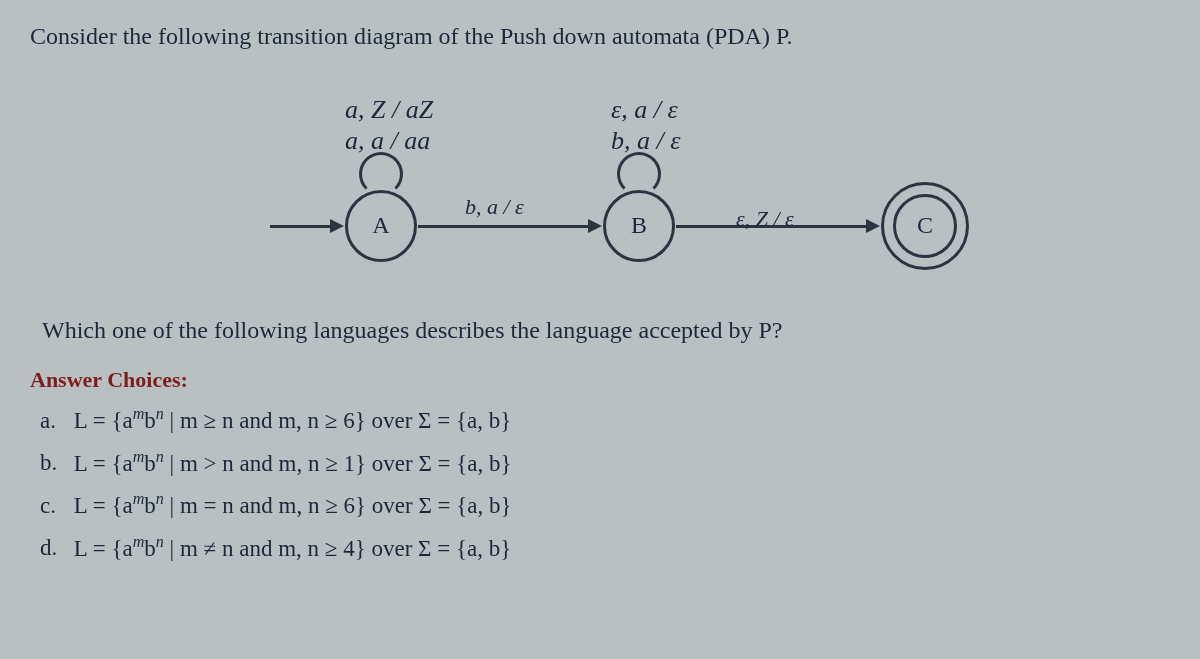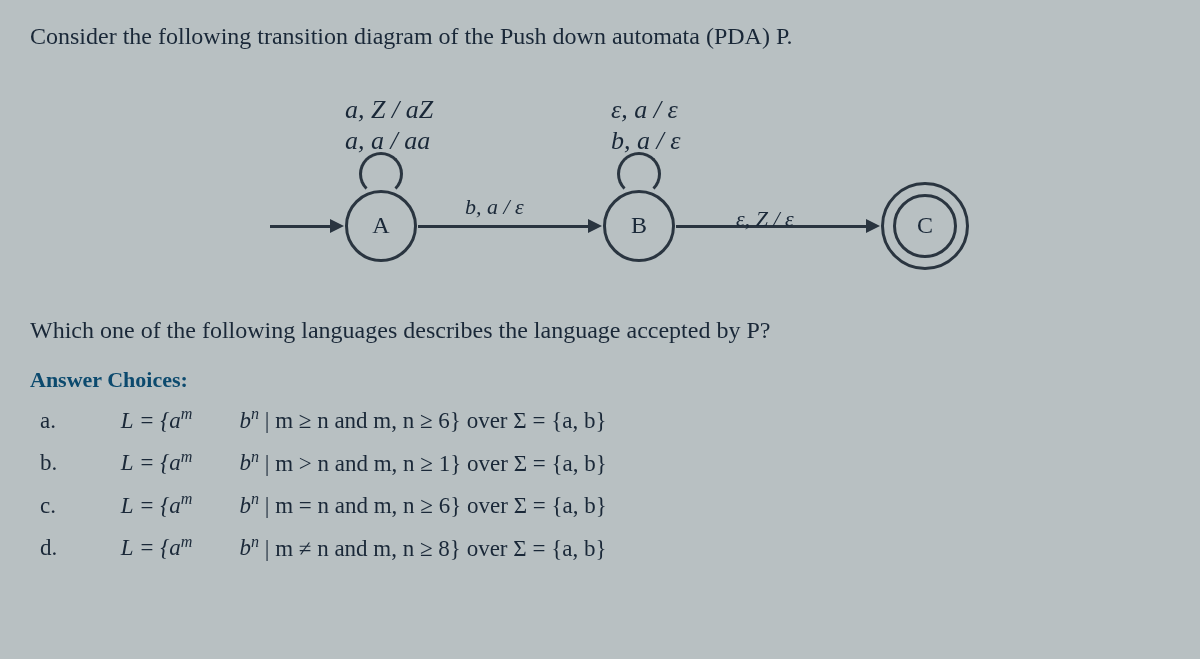--- a/index.html
+++ b/index.html
@@ -91,48 +91,46 @@
       white-space: nowrap;
     }
     .edge-label {
       position: absolute;
       font-size: 22px;
       font-style: italic;
       white-space: nowrap;
     }
     .subquestion {
       font-size: 24px;
-      margin: 10px 0 20px 0;
+      margin: 10px 0 20px 12px;
       line-height: 1.4;
     }
     .choices-header {
       font-size: 22px;
       font-weight: bold;
       margin-bottom: 8px;
-      color: #0c4a6e;
+      color: #7f1d1d;
     }
     .choice-list {
       padding-left: 10px;
     }
     .choice {
       font-size: 23px;
       line-height: 1.6;
       margin-bottom: 4px;
     }
     .choice-letter {
       display: inline-block;
       width: 28px;
     }
     sup {
       font-size: 0.7em;
       font-style: italic;
     }
     .ital {
-      font-style: italic;
-      margin-left: 47px;
     }
   </style>
 </head>
 <body>
 
 <div class="question-text">Consider the following transition diagram of the Push down automata (PDA) P.</div>
 
 <div class="diagram">
 
   <div class="arrow-line" style="left:120px; top:131px; width:60px;"></div>
@@ -179,15 +177,15 @@
   <div class="choice">
     <span class="choice-letter">b.</span>
     <span class="ital">L = {a</span><sup>m</sup><span class="ital">b</span><sup>n</sup><span> | m &gt; n and m, n ≥ 1} over Σ = {a, b}</span>
   </div>
   <div class="choice">
     <span class="choice-letter">c.</span>
     <span class="ital">L = {a</span><sup>m</sup><span class="ital">b</span><sup>n</sup><span> | m = n and m, n ≥ 6} over Σ = {a, b}</span>
   </div>
   <div class="choice">
     <span class="choice-letter">d.</span>
-    <span class="ital">L = {a</span><sup>m</sup><span class="ital">b</span><sup>n</sup><span> | m ≠ n and m, n ≥ 8} over Σ = {a, b}</span>
+    <span class="ital">L = {a</span><sup>m</sup><span class="ital">b</span><sup>n</sup><span> | m ≠ n and m, n ≥ 4} over Σ = {a, b}</span>
   </div>
 </div>
 
 </body></html>

